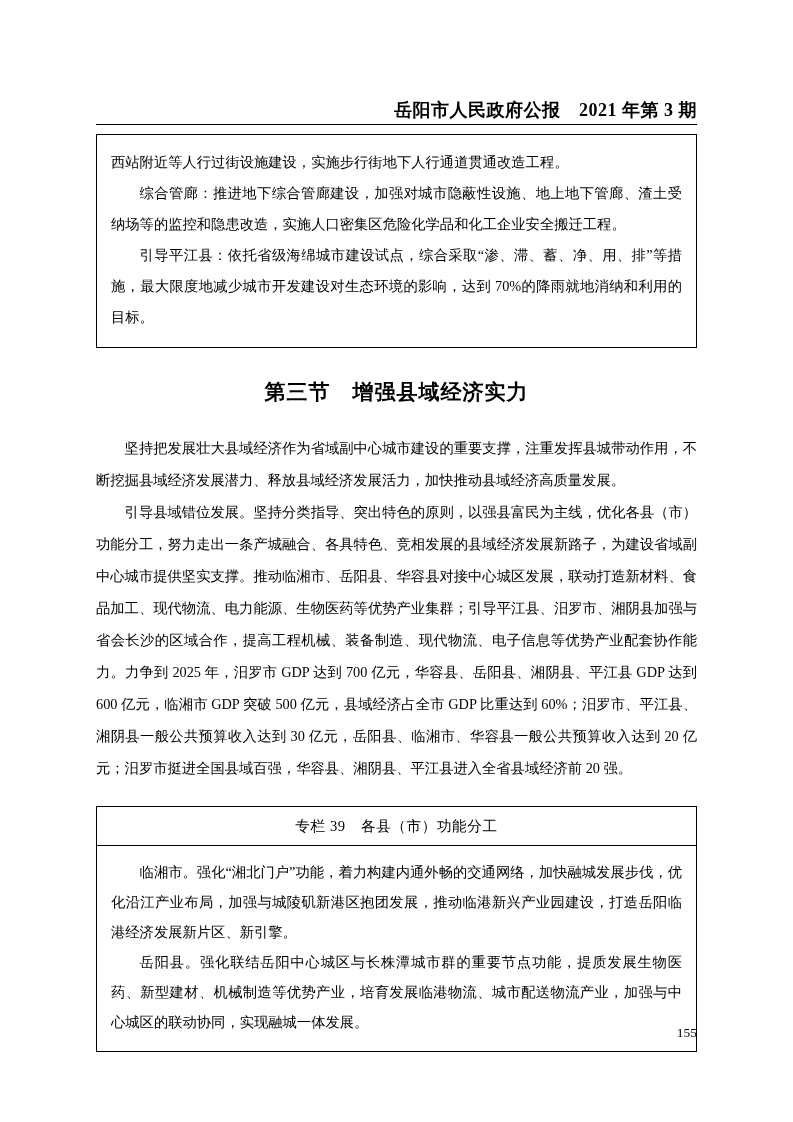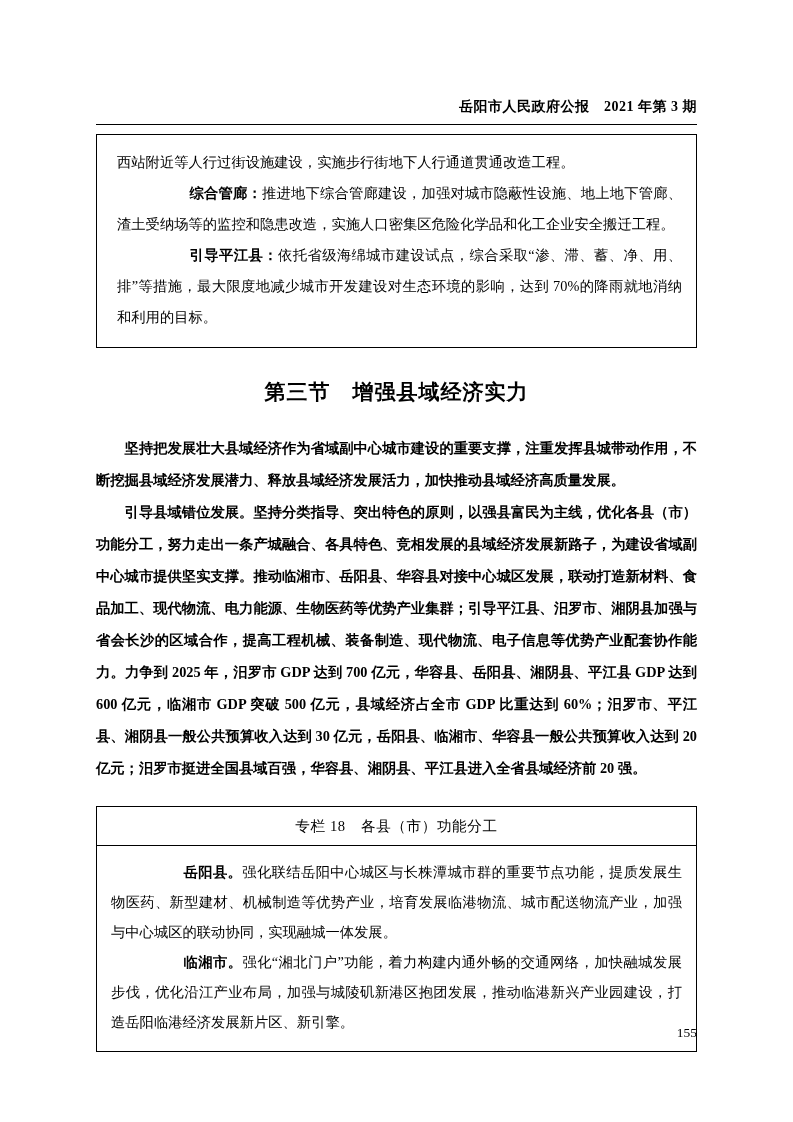--- a/index.html
+++ b/index.html
@@ -26,21 +26,21 @@
   
   .header {
     position: absolute;
     top: 98px;
     left: 96px;
     right: 96px;
     height: 26px;
   }
   .header-text {
     text-align: right;
-    font-size: 14px;
+    font-size: 18px;
     font-weight: bold;
     letter-spacing: 0.5px;
     font-family: "Liberation Serif", "DejaVu Serif", serif;
     white-space: nowrap;
   }
   .header-rule {
     position: absolute;
     left: 0;
     right: 0;
     top: 26px;
@@ -51,51 +51,49 @@
   .content {
     position: absolute;
     top: 134px;
     left: 96px;
     width: 601px;
   }
 
   .boxed {
     border: 1px solid #000;
     box-sizing: border-box;
-    padding: 12px 14px 14px 20px;
+    padding: 12px 14px 14px 14px;
   }
 
   p.para {
     margin: 0 0 0 0;
     font-size: 14.3px;
     line-height: 31px;
     text-align: justify;
     text-justify: inter-ideograph;
     text-indent: 2em;
     font-family: "Liberation Serif", "DejaVu Serif", serif;
   }
   p.para.noindent {
     text-indent: 0;
   }
   p.para b {
-    font-weight: bold;
-    margin-left: 44px;
+    font-weight: normal;
   }
 
   .section-title {
     text-align: center;
     font-size: 21px;
     font-weight: bold;
     margin: 30px 0 26px 0;
     letter-spacing: 1px;
   }
 
   .body-block p.para {
     line-height: 32px;
-    font-weight: bold;
   }
 
   .box2 {
     margin-top: 22px;
     border: 1px solid #000;
     box-sizing: border-box;
   }
   .box2-title {
     text-align: center;
     font-size: 14.6px;
@@ -139,24 +137,24 @@
     </div>
 
     <div class="section-title">第三节　增强县域经济实力</div>
 
     <div class="body-block">
       <p class="para">坚持把发展壮大县域经济作为省域副中心城市建设的重要支撑，注重发挥县城带动作用，不断挖掘县域经济发展潜力、释放县域经济发展活力，加快推动县域经济高质量发展。</p>
       <p class="para">引导县域错位发展。坚持分类指导、突出特色的原则，以强县富民为主线，优化各县（市）功能分工，努力走出一条产城融合、各具特色、竞相发展的县域经济发展新路子，为建设省域副中心城市提供坚实支撑。推动临湘市、岳阳县、华容县对接中心城区发展，联动打造新材料、食品加工、现代物流、电力能源、生物医药等优势产业集群；引导平江县、汨罗市、湘阴县加强与省会长沙的区域合作，提高工程机械、装备制造、现代物流、电子信息等优势产业配套协作能力。力争到 2025 年，汨罗市 GDP 达到 700 亿元，华容县、岳阳县、湘阴县、平江县 GDP 达到 600 亿元，临湘市 GDP 突破 500 亿元，县域经济占全市 GDP 比重达到 60%；汨罗市、平江县、湘阴县一般公共预算收入达到 30 亿元，岳阳县、临湘市、华容县一般公共预算收入达到 20 亿元；汨罗市挺进全国县域百强，华容县、湘阴县、平江县进入全省县域经济前 20 强。</p>
     </div>
 
     <div class="box2">
-      <div class="box2-title">专栏 18　各县（市）功能分工</div>
+      <div class="box2-title">专栏 39　各县（市）功能分工</div>
       <div class="box2-body">
+        <p class="para"><b>临湘市。</b><span>强化“湘北门户”功能，着力构建内通外畅的交通网络，加快融城发展步伐，优化沿江产业布局，加强与城陵矶新港区抱团发展，推动临港新兴产业园建设，打造岳阳临港经济发展新片区、新引擎。</span></p>
         <p class="para"><b>岳阳县。</b><span>强化联结岳阳中心城区与长株潭城市群的重要节点功能，提质发展生物医药、新型建材、机械制造等优势产业，培育发展临港物流、城市配送物流产业，加强与中心城区的联动协同，实现融城一体发展。</span></p>
-        <p class="para"><b>临湘市。</b><span>强化“湘北门户”功能，着力构建内通外畅的交通网络，加快融城发展步伐，优化沿江产业布局，加强与城陵矶新港区抱团发展，推动临港新兴产业园建设，打造岳阳临港经济发展新片区、新引擎。</span></p>
       </div>
     </div>
 
   </div>
 
   <div class="page-number">155</div>
 
 </div>
 
 </body></html>

